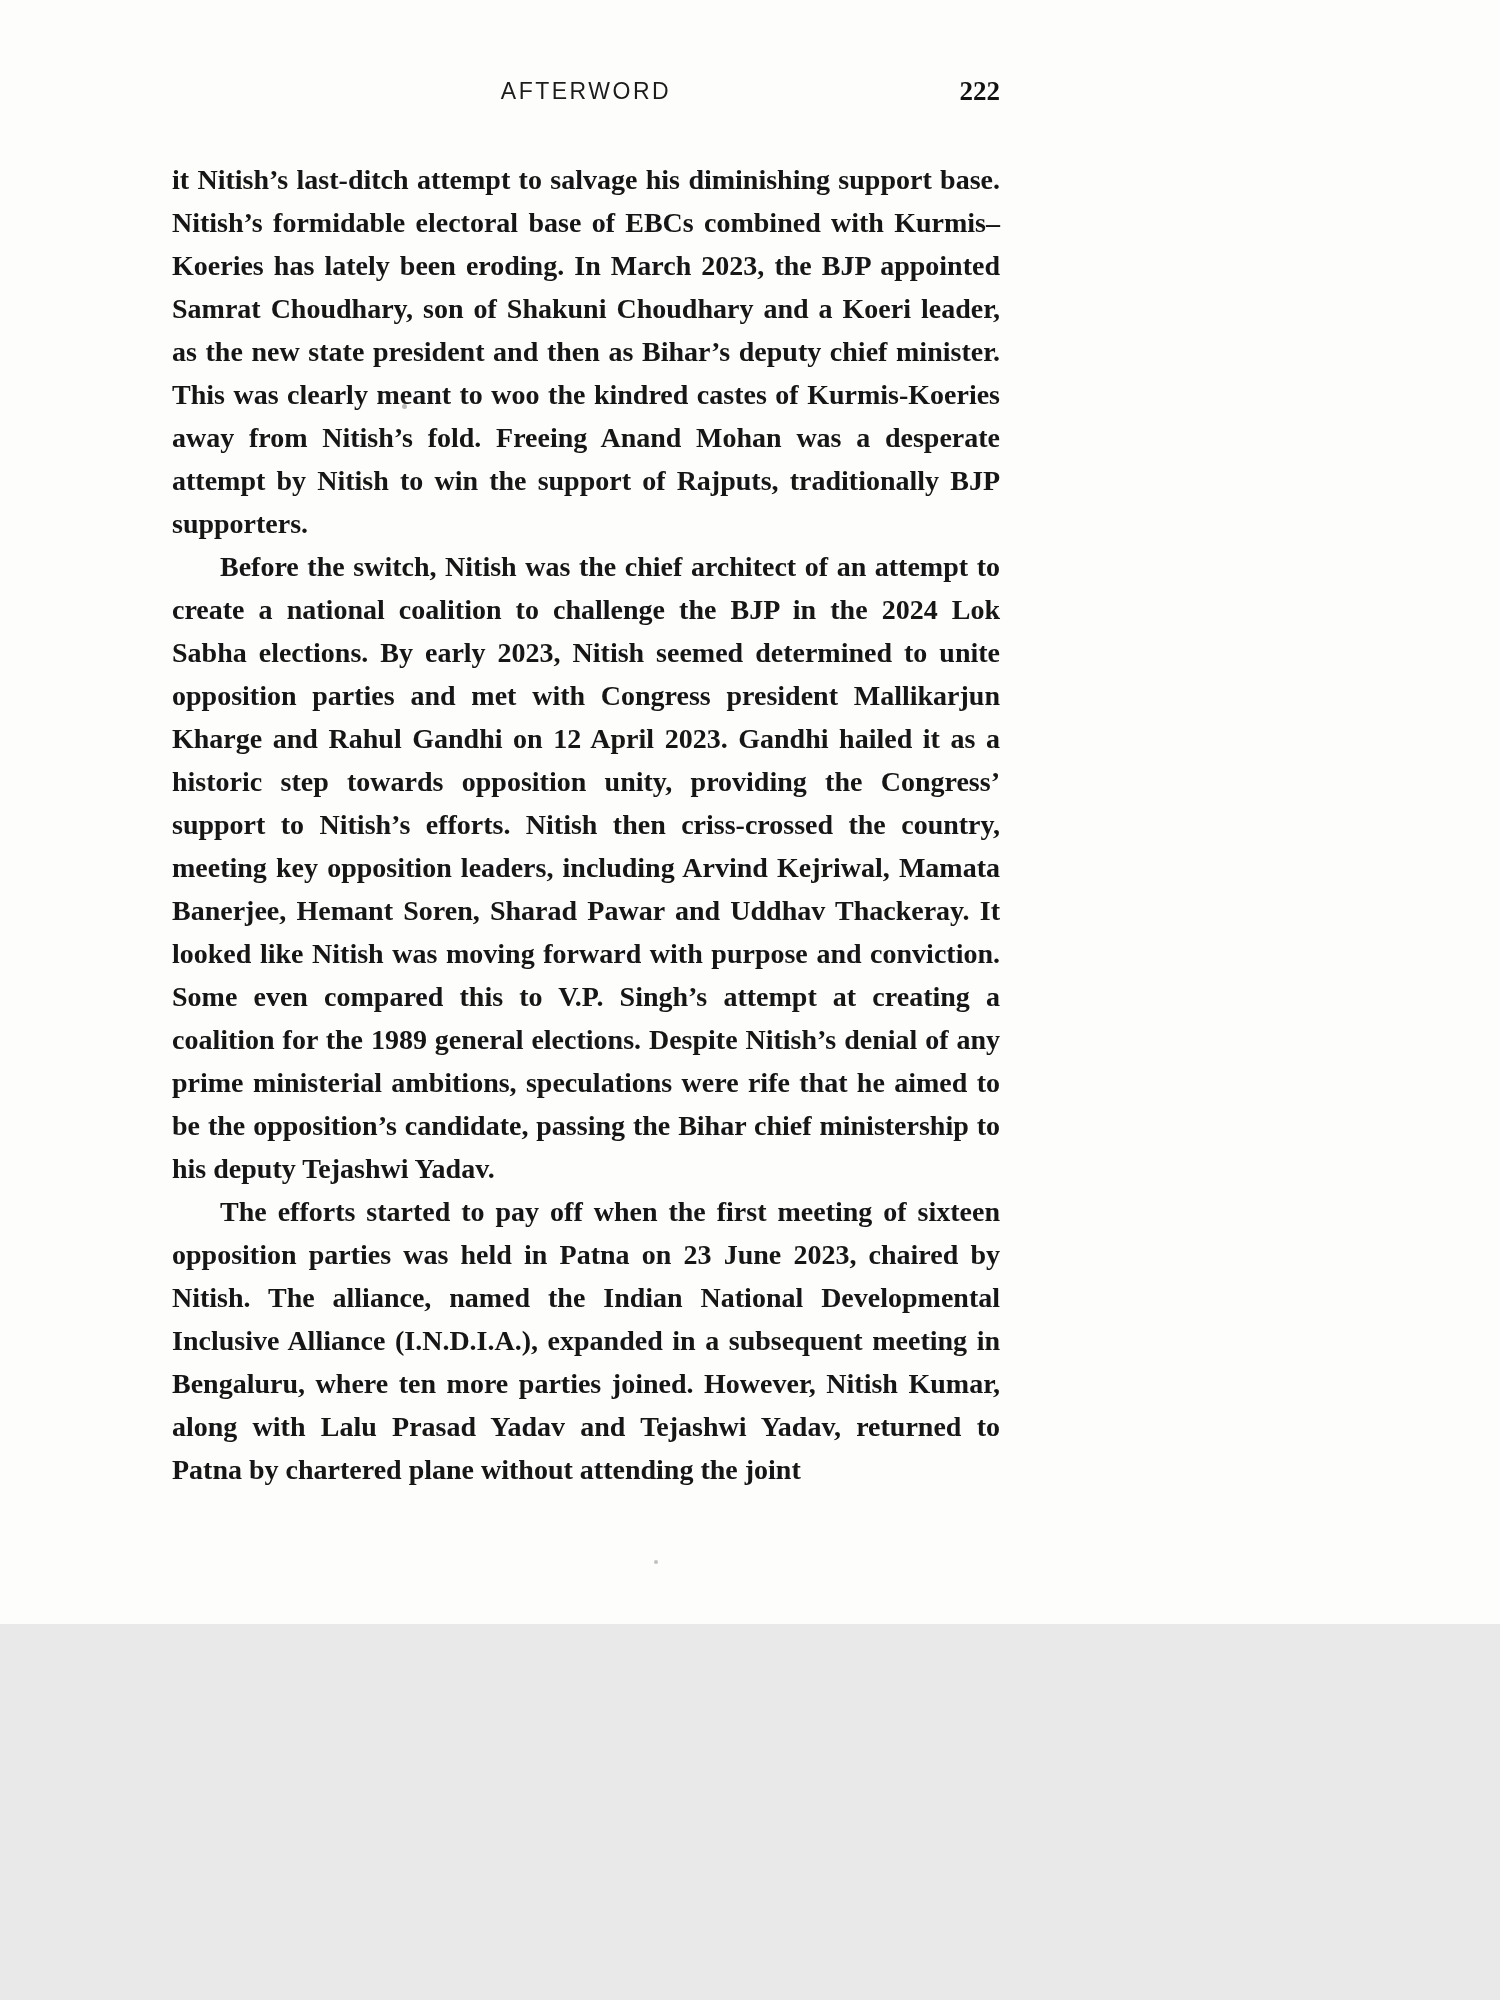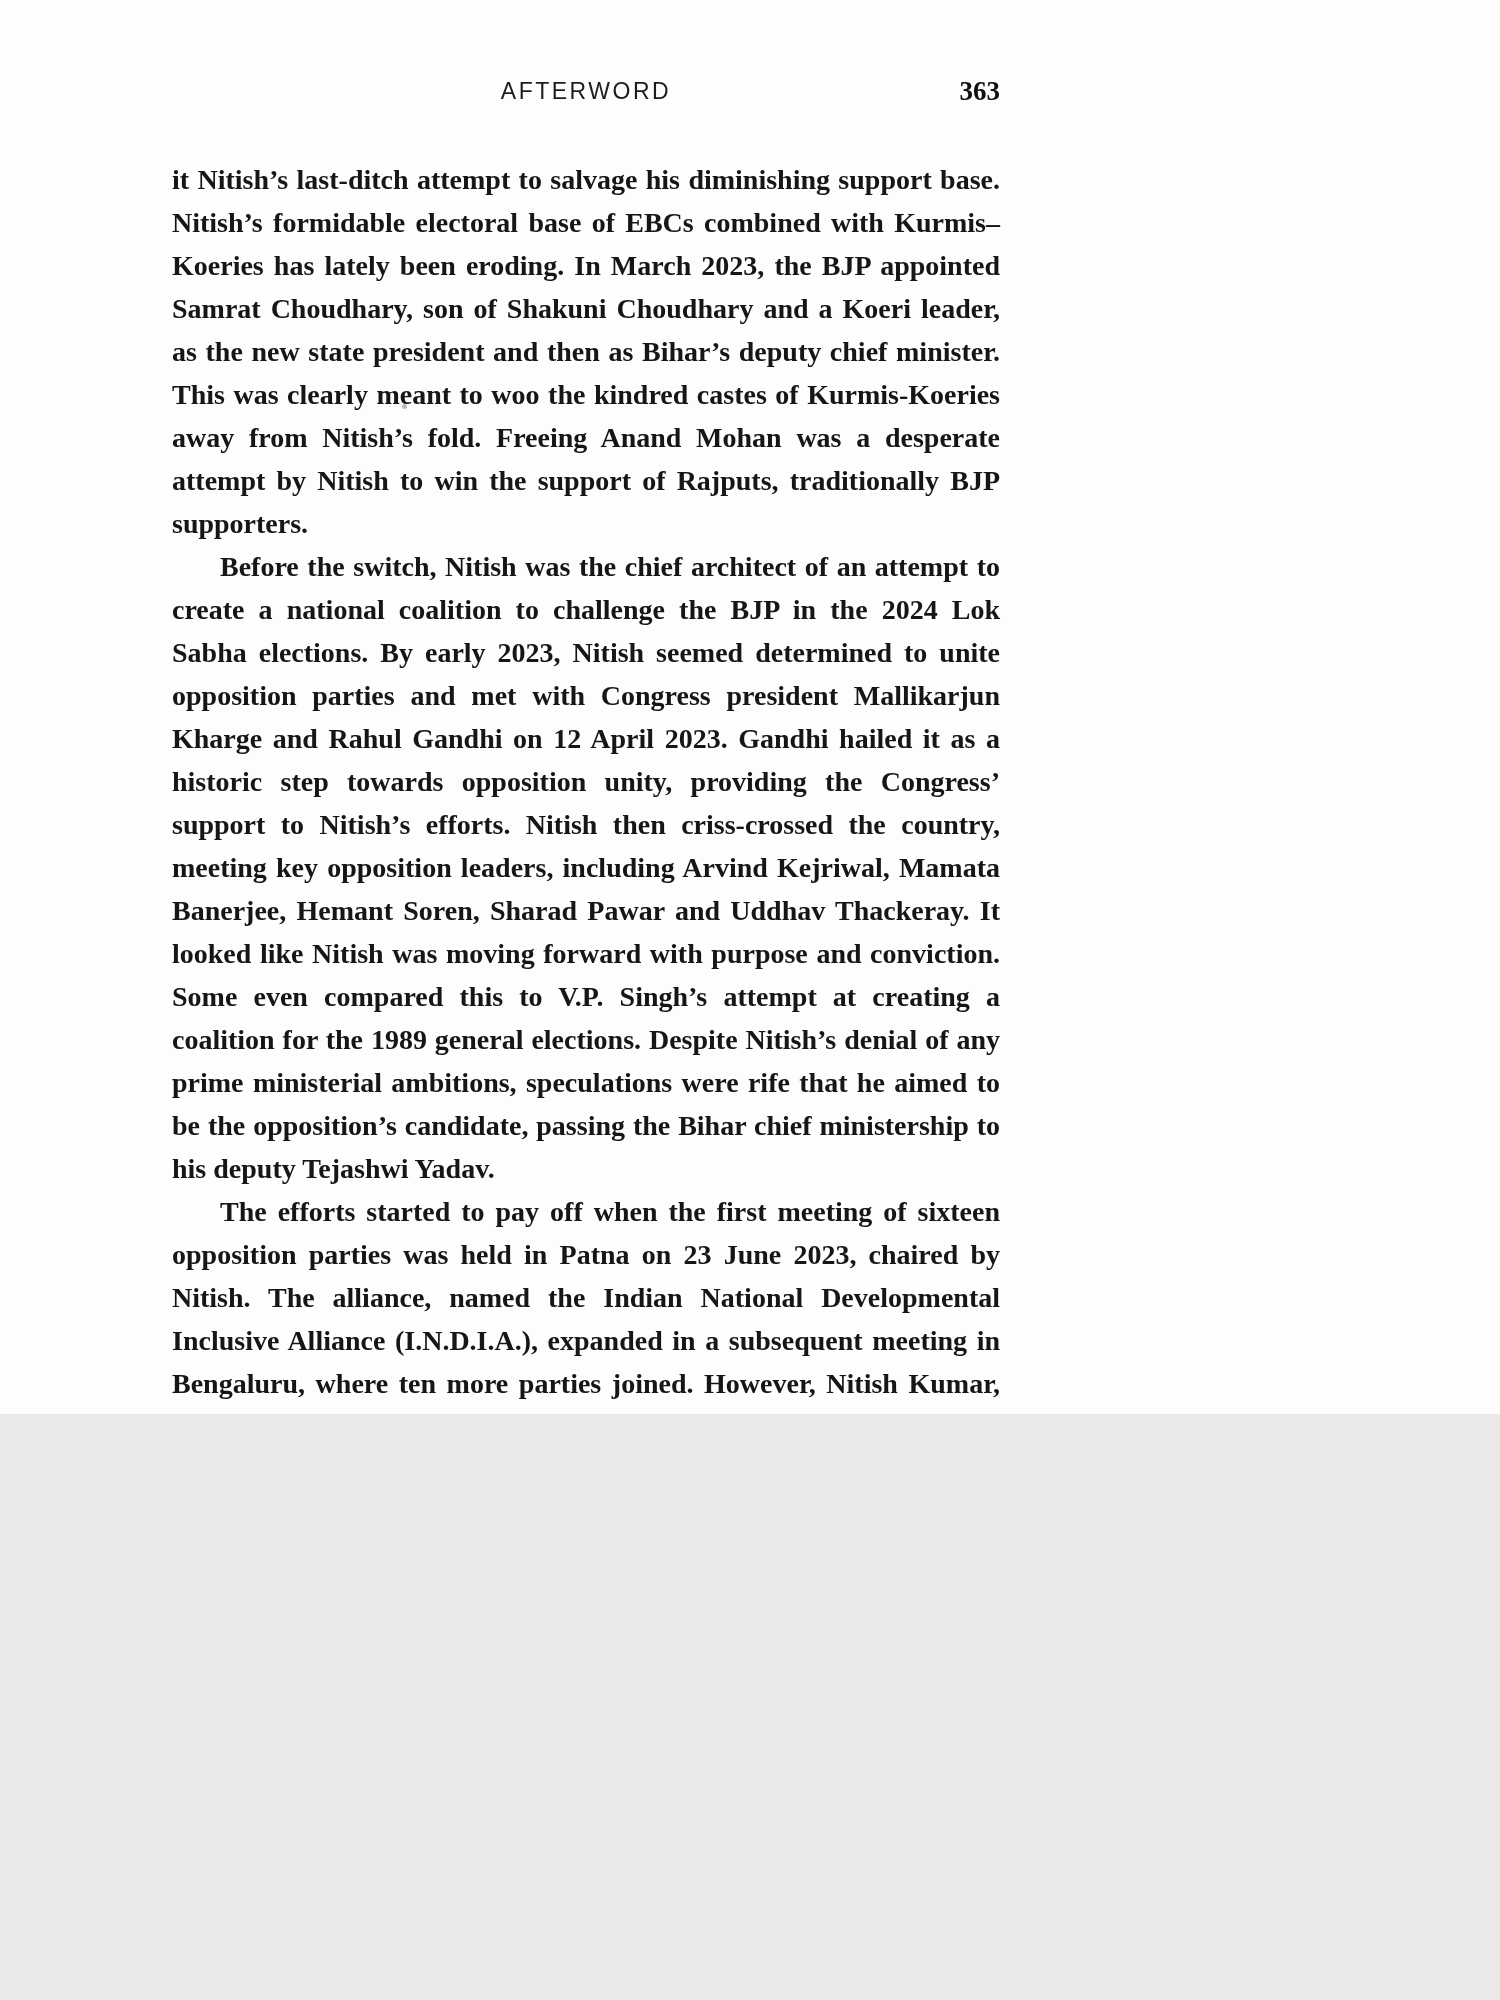--- a/index.html
+++ b/index.html
@@ -3,21 +3,21 @@
 <meta charset="utf-8">
 <style>
   html, body {
     margin: 0;
     padding: 0;
     background: #e9e9e9;
   }
   .page {
     position: relative;
     width: 1500px;
-    height: 1414px;
+    height: 1624px;
     background: #fdfdfc;
     overflow: hidden;
     font-family: "Liberation Serif", serif;
     color: #161616;
   }
   .content {
     position: absolute;
     left: 172px;
     top: 78px;
     width: 828px;
@@ -70,21 +70,21 @@
   .speck-2 { left: 654px; top: 1560px; width: 4px; height: 4px; opacity: .45; }
 </style>
 </head>
 <body>
 
 <div class="page">
   <div class="content">
 
     <div class="page-header">
       <span class="running-head">AFTERWORD</span>
-      <span class="page-number">363</span>
+      <span class="page-number">222</span>
     </div>
 
     <div class="text-block">
       <p class="para">it Nitish’s last-ditch attempt to salvage his diminishing support base. Nitish’s formidable electoral base of EBCs combined with Kurmis–Koeries has lately been eroding. In March 2023, the BJP appointed Samrat Choudhary, son of Shakuni Choudhary and a Koeri leader, as the new state president and then as Bihar’s deputy chief minister. This was clearly meant to woo the kindred castes of Kurmis-Koeries away from Nitish’s fold. Freeing Anand Mohan was a desperate attempt by Nitish to win the support of Rajputs, traditionally BJP supporters.</p>
       <p class="para indented">Before the switch, Nitish was the chief architect of an attempt to create a national coalition to challenge the BJP in the 2024 Lok Sabha elections. By early 2023, Nitish seemed determined to unite opposition parties and met with Congress president Mallikarjun Kharge and Rahul Gandhi on 12 April 2023. Gandhi hailed it as a historic step towards opposition unity, providing the Congress’ support to Nitish’s efforts. Nitish then criss-crossed the country, meeting key opposition leaders, including Arvind Kejriwal, Mamata Banerjee, Hemant Soren, Sharad Pawar and Uddhav Thackeray. It looked like Nitish was moving forward with purpose and conviction. Some even compared this to V.P. Singh’s attempt at creating a coalition for the 1989 general elections. Despite Nitish’s denial of any prime ministerial ambitions, speculations were rife that he aimed to be the opposition’s candidate, passing the Bihar chief ministership to his deputy Tejashwi Yadav.</p>
       <p class="para indented">The efforts started to pay off when the first meeting of sixteen opposition parties was held in Patna on 23 June 2023, chaired by Nitish. The alliance, named the Indian National Developmental Inclusive Alliance (I.N.D.I.A.), expanded in a subsequent meeting in Bengaluru, where ten more parties joined. However, Nitish Kumar, along with Lalu Prasad Yadav and Tejashwi Yadav, returned to Patna by chartered plane without attending the joint</p>
     </div>
 
   </div>
 

